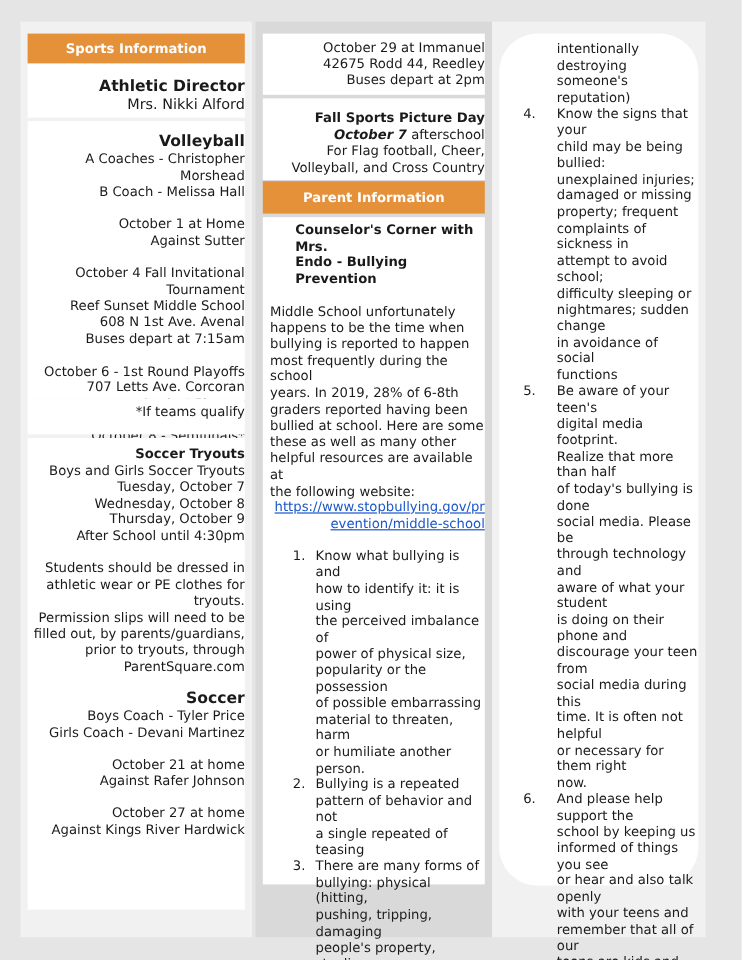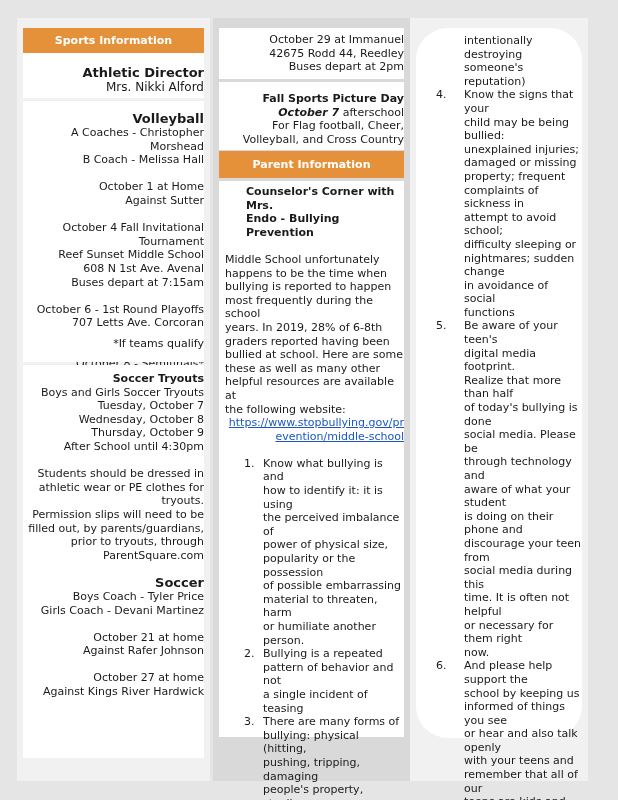--- a/index.html
+++ b/index.html
@@ -168,21 +168,21 @@
           <div>popularity or the possession</div>
           <div>of possible embarrassing</div>
           <div>material to threaten, harm</div>
           <div>or humiliate another</div>
           <div>person.</div>
         </li>
         <li class="t" style="padding-left: 19px;">
           <span class="num">2.</span>
           <div>Bullying is a repeated</div>
           <div>pattern of behavior and not</div>
-          <div>a single incident of teasing</div>
+          <div>a single repeated of teasing</div>
         </li>
         <li class="t" style="padding-left: 19px;">
           <span class="num">3.</span>
           <div>There are many forms of</div>
           <div>bullying: physical (hitting,</div>
           <div>pushing, tripping, damaging</div>
           <div>people's property, stealing,</div>
         </li>
       </ol>
   </div>

